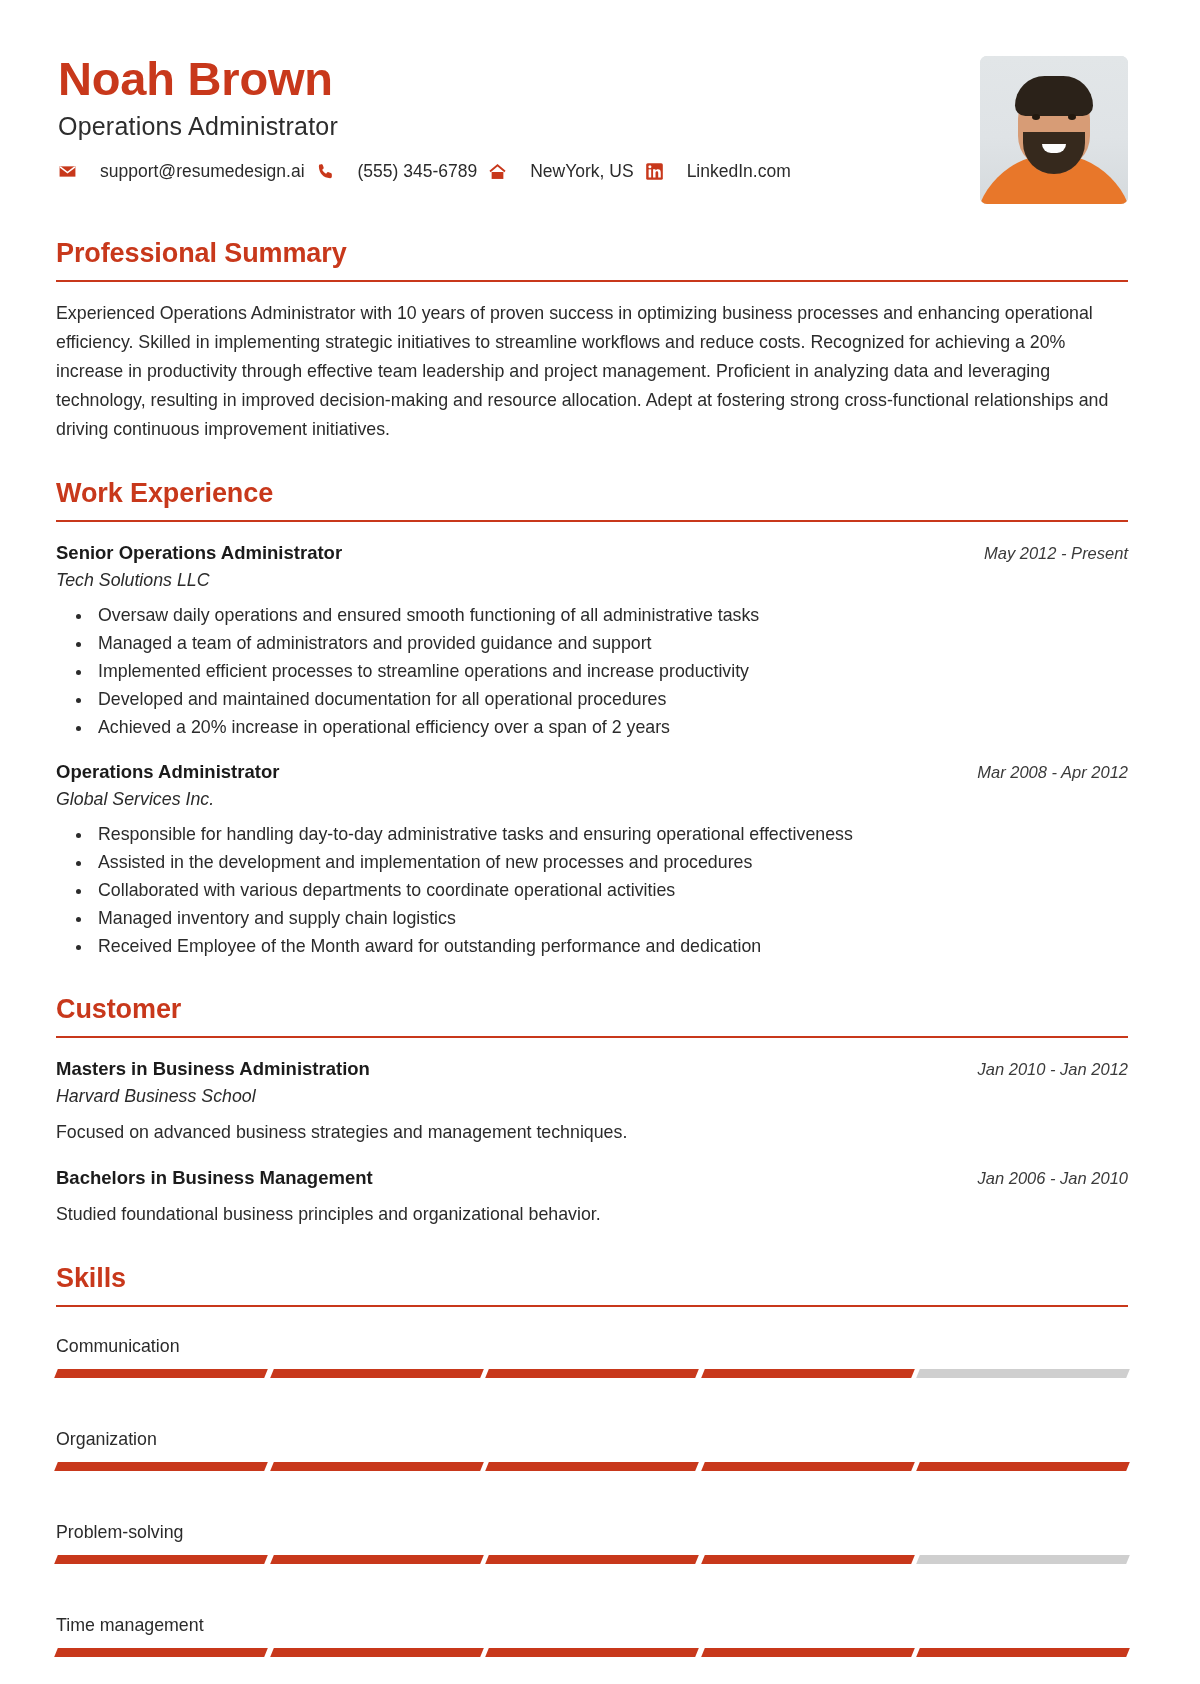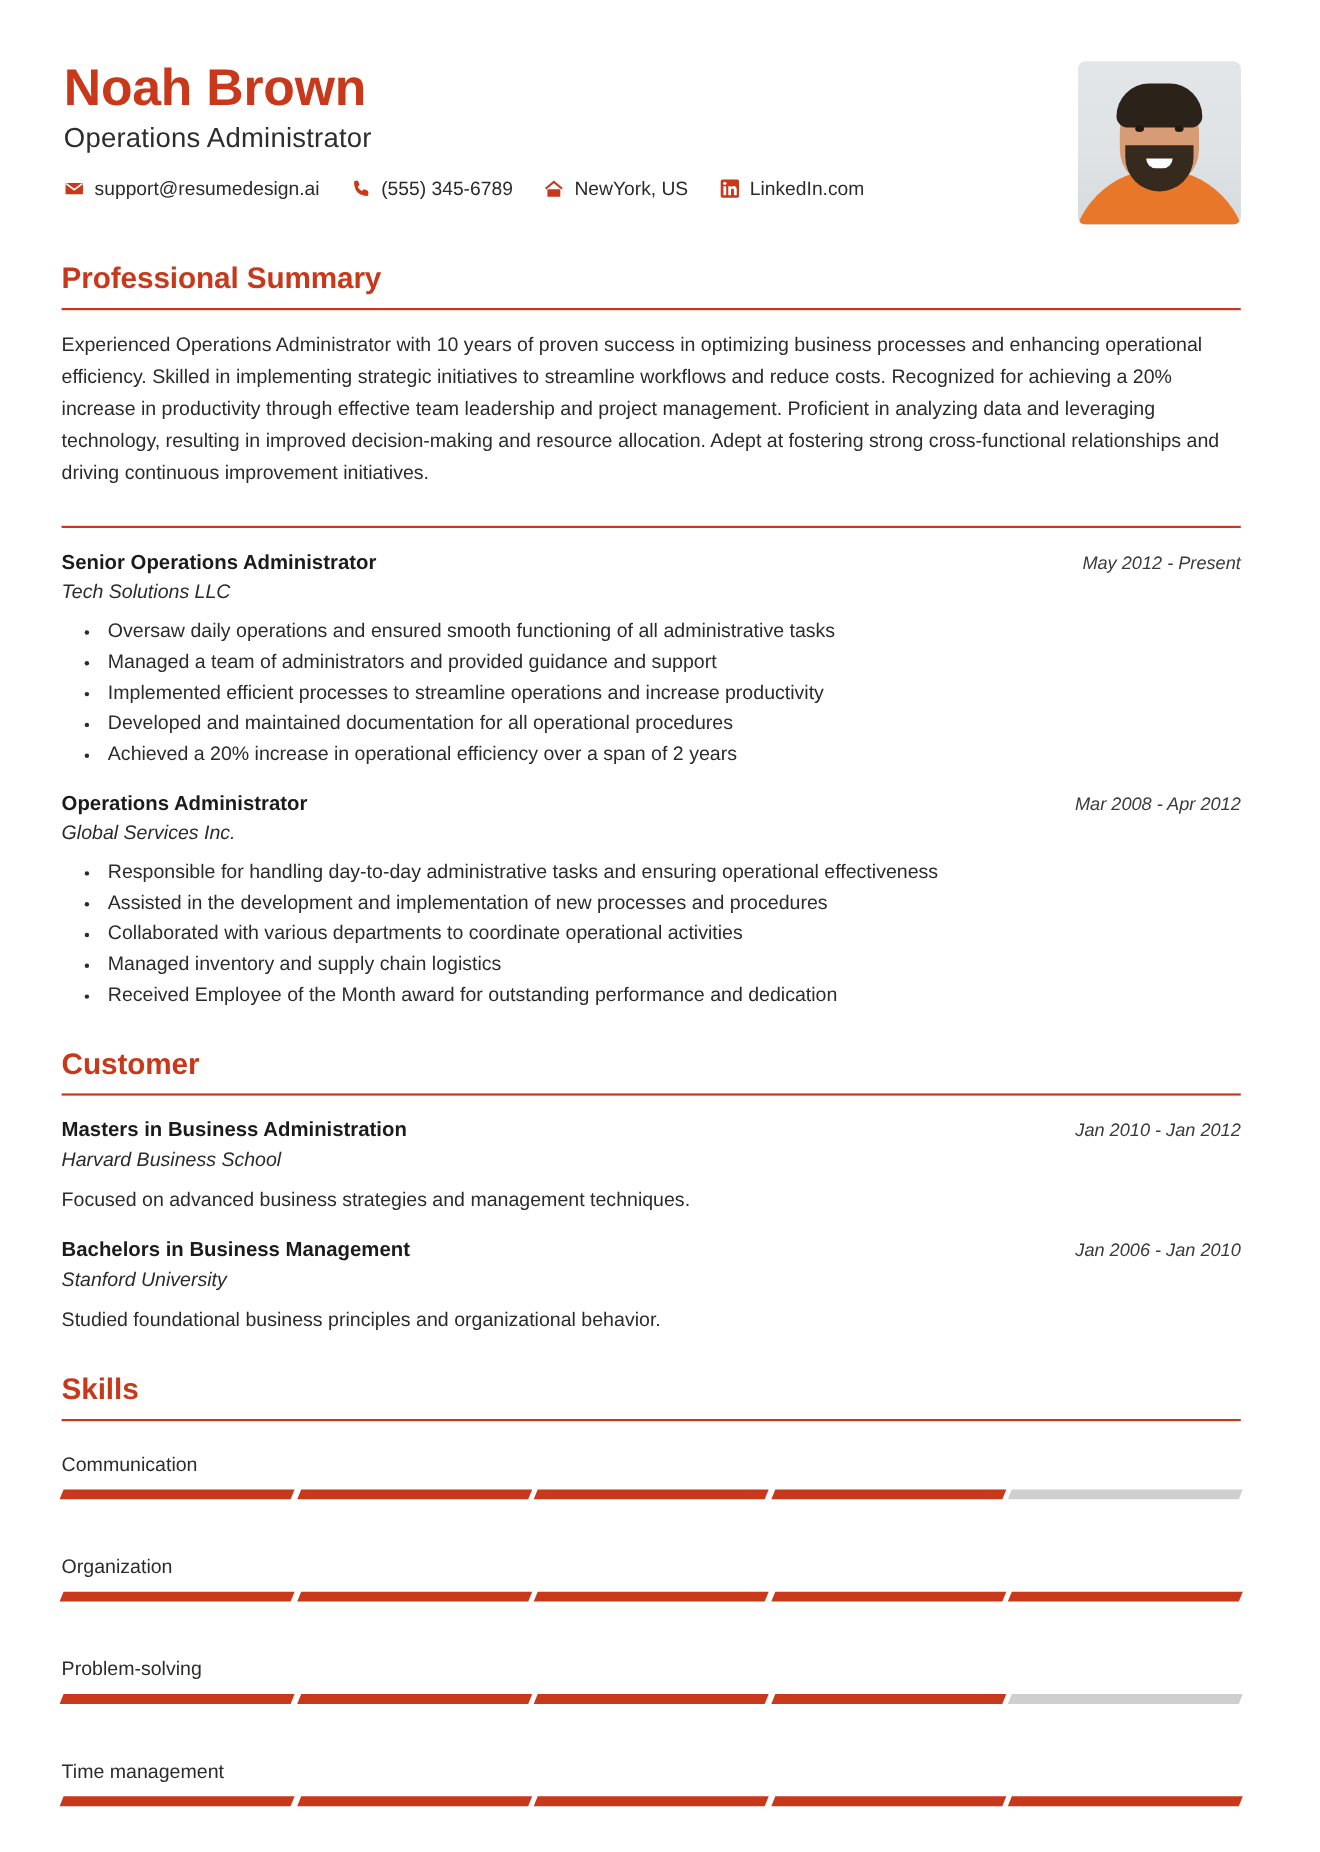--- a/index.html
+++ b/index.html
@@ -55,24 +55,24 @@
     display: flex;
     align-items: center;
     gap: 0;
     margin-top: 20px;
     flex-wrap: wrap;
   }
 
   .contact-item {
     display: flex;
     align-items: center;
-    gap: 9px;
+    gap: 23px;
     font-size: 17.5px;
     color: #2b2b2b;
-    margin-right: 28px;
+    margin-right: 11px;
     white-space: nowrap;
   }
 
   .contact-item .ci-icon {
     display: inline-flex;
     align-items: center;
     justify-content: center;
     width: 19px;
     height: 19px;
     color: #c8381b;
@@ -349,20 +349,21 @@
     </div>
   </div>
 
   <div class="section">
     <div class="section-title">Professional Summary</div>
     <div class="section-rule"></div>
     <p class="summary-text">Experienced Operations Administrator with 10 years of proven success in optimizing business processes and enhancing operational efficiency. Skilled in implementing strategic initiatives to streamline workflows and reduce costs. Recognized for achieving a 20% increase in productivity through effective team leadership and project management. Proficient in analyzing data and leveraging technology, resulting in improved decision-making and resource allocation. Adept at fostering strong cross-functional relationships and driving continuous improvement initiatives.</p>
   </div>
 
   <div class="section">
+    <div class="section-title">Work Experience</div>
     <div class="section-rule"></div>
 
     <div class="entry">
       <div class="entry-head">
         <div class="entry-role">Senior Operations Administrator</div>
         <div class="entry-dates">May 2012 - Present</div>
       </div>
       <div class="entry-org">Tech Solutions LLC</div>
       <ul class="bullets">
         <li>Oversaw daily operations and ensured smooth functioning of all administrative tasks</li>
@@ -400,21 +401,20 @@
       </div>
       <div class="entry-org">Harvard Business School</div>
       <div class="entry-desc">Focused on advanced business strategies and management techniques.</div>
     </div>
 
     <div class="entry">
       <div class="entry-head">
         <div class="entry-role">Bachelors in Business Management</div>
         <div class="entry-dates">Jan 2006 - Jan 2010</div>
       </div>
-      <div class="entry-org">Stanford University</div>
       <div class="entry-desc">Studied foundational business principles and organizational behavior.</div>
     </div>
   </div>
 
   <div class="section">
     <div class="section-title">Skills</div>
     <div class="section-rule"></div>
 
     <div class="skills-grid" id="skills-grid">
         <div class="skill">

